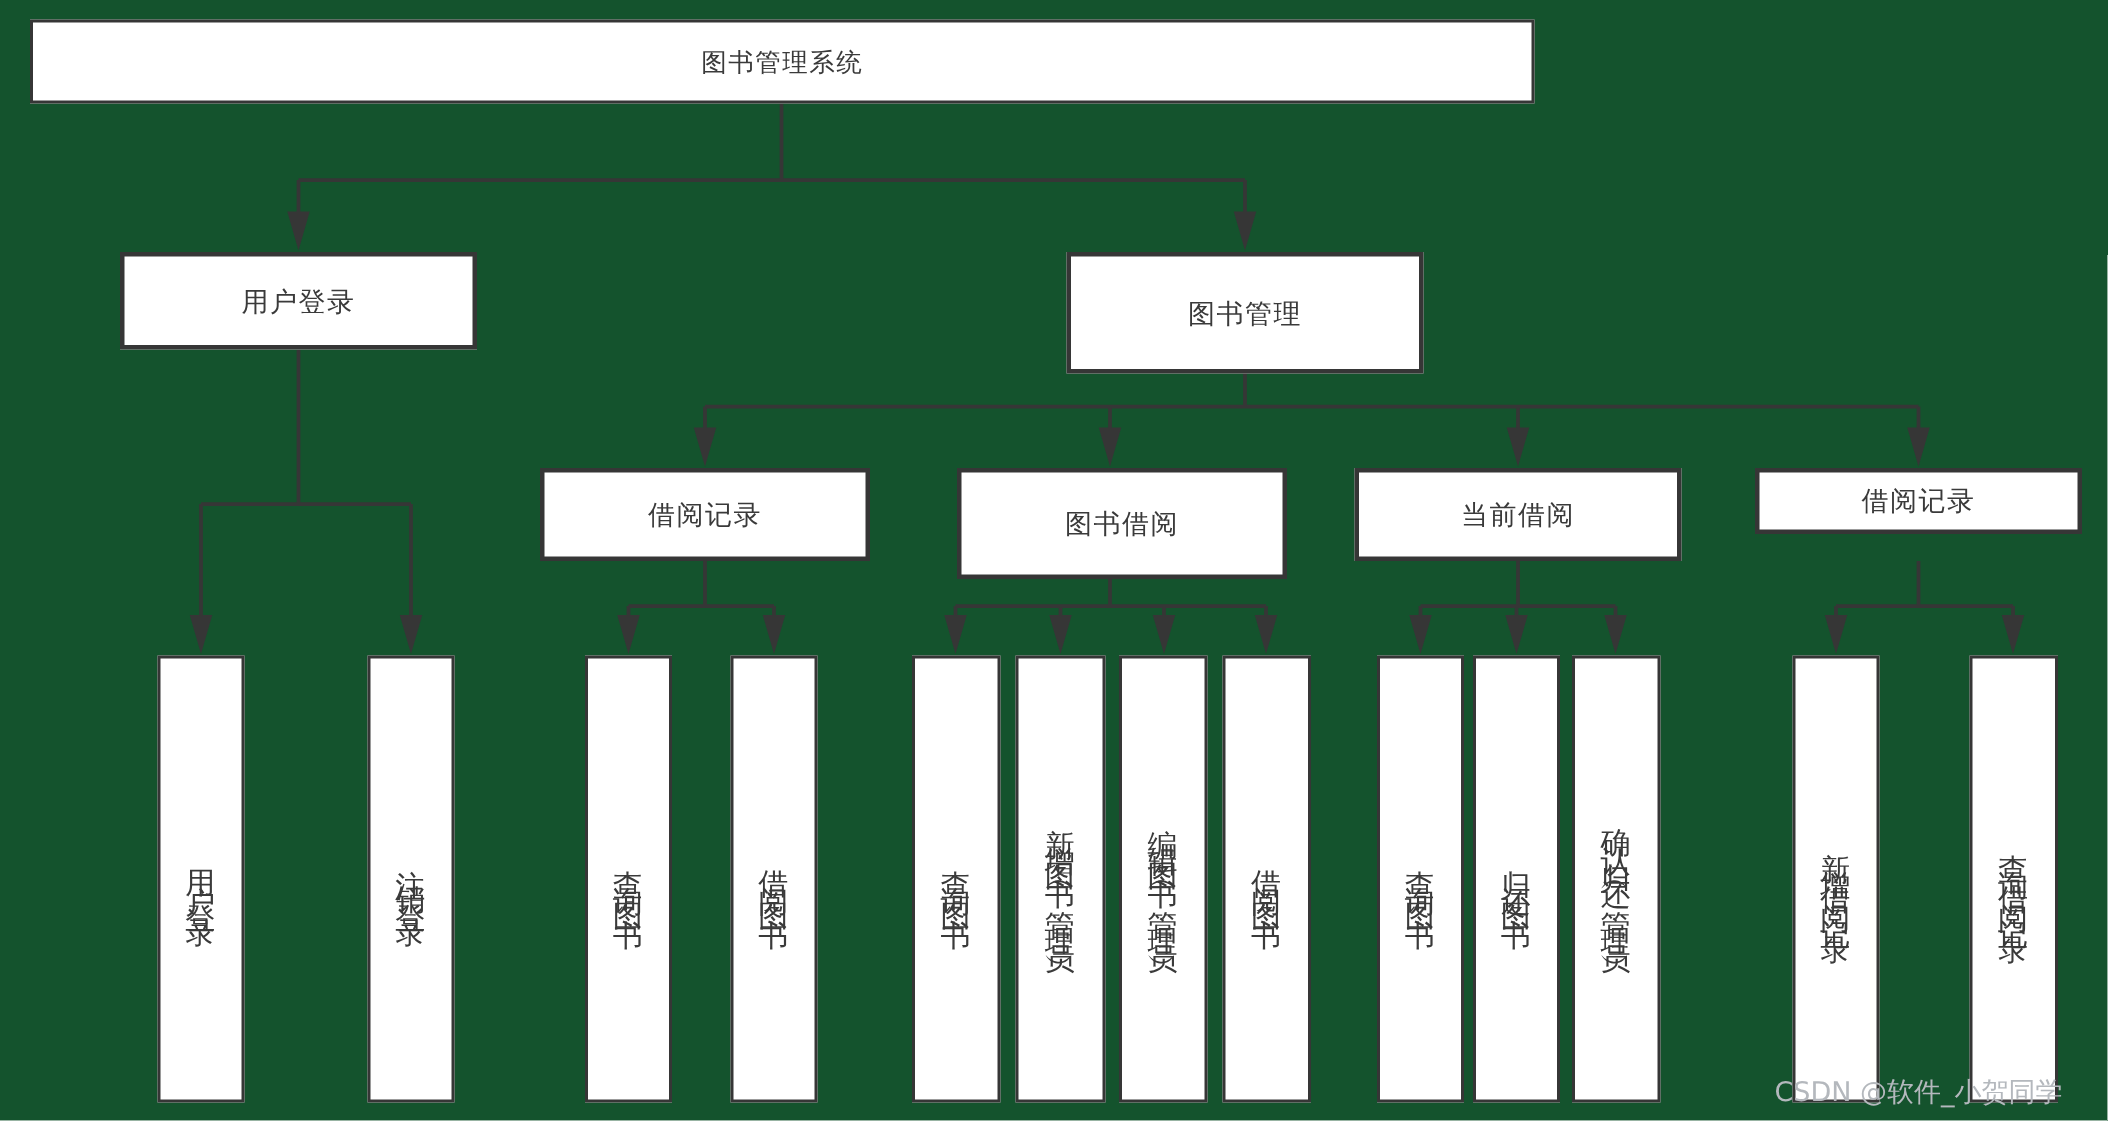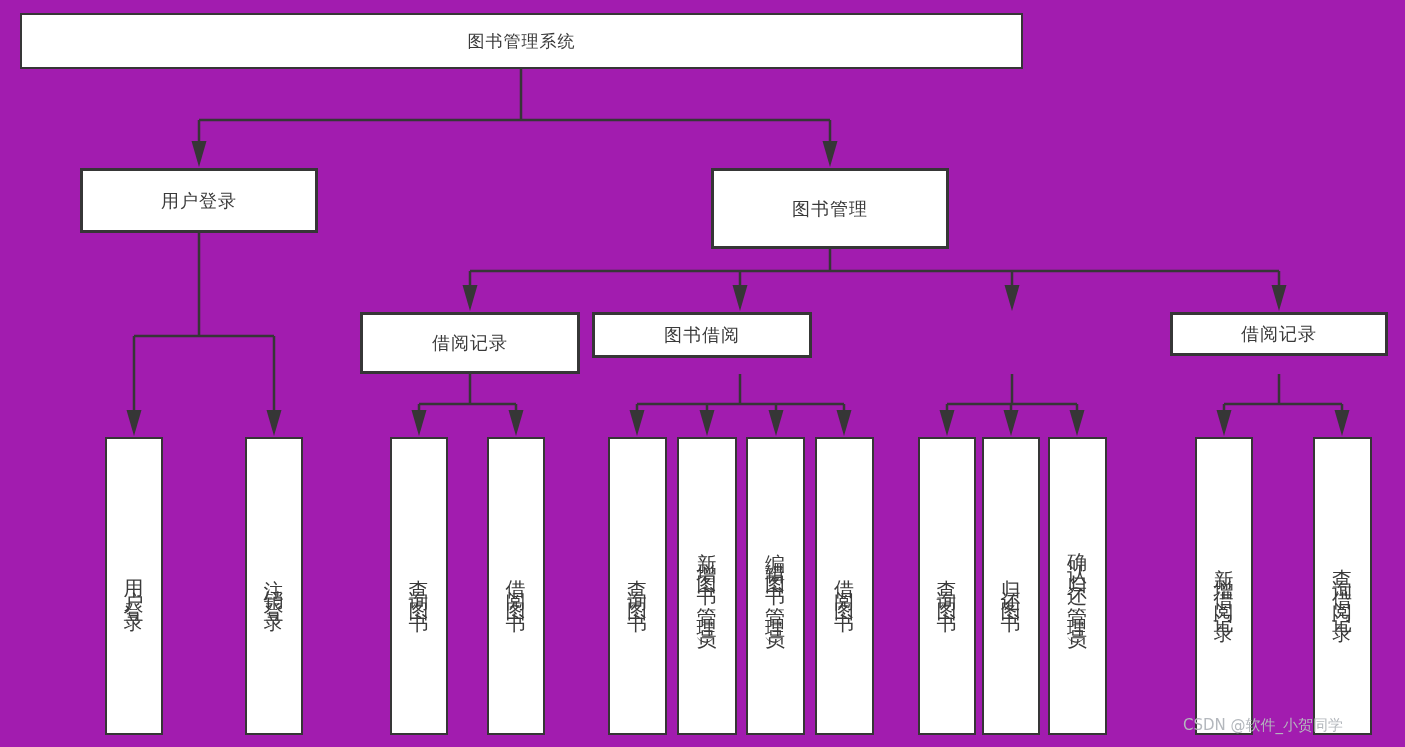--- a/index.html
+++ b/index.html
@@ -1,20 +1,20 @@
 <!DOCTYPE html>
 <html><head>
 <meta charset="utf-8">
 <style>
   html, body { margin: 0; padding: 0; background: #ffffff; }
   .canvas {
     position: relative;
     width: 1405px;
     height: 747px;
-    background: #a21caf;
+    background: #14532d;
     font-family: "DejaVu Sans", sans-serif;
     overflow: hidden;
   }
   .connectors {
     position: absolute;
     left: 0; top: 0;
     width: 1405px; height: 747px;
   }
   .node {
     position: absolute;
@@ -39,21 +39,21 @@
     text-orientation: mixed;
     font-size: 20px;
     letter-spacing: 11px;
     line-height: 1.1;
     white-space: nowrap;
   }
   .watermark {
     position: absolute;
     left: 1183px;
     top: 716px;
-    font-size: 15px;
+    font-size: 18px;
     color: #b4b8bd;
     white-space: nowrap;
     z-index: 5;
   }
 </style>
 </head>
 <body>
 
 <div class="canvas">
 
@@ -97,22 +97,25 @@
   <div class="node" style="left:80px;top:168px;width:238px;height:65px">
     <span class="hlbl">用户登录</span>
   </div>
   <div class="node" style="left:711px;top:168px;width:238px;height:81px">
     <span class="hlbl">图书管理</span>
   </div>
 
   <div class="node" style="left:360px;top:312px;width:220px;height:62px">
     <span class="hlbl">借阅记录</span>
   </div>
-  <div class="node" style="left:592px;top:312px;width:220px;height:46px">
+  <div class="node" style="left:638px;top:312px;width:220px;height:74px">
     <span class="hlbl">图书借阅</span>
+  </div>
+  <div class="node" style="left:903px;top:312px;width:218px;height:62px">
+    <span class="hlbl">当前借阅</span>
   </div>
   <div class="node" style="left:1170px;top:312px;width:218px;height:44px">
     <span class="hlbl">借阅记录</span>
   </div>
 
   <div class="node leaf" style="left:105px;top:437px;width:58px;height:298px">
     <span class="vlbl">用户登录</span>
   </div>
   <div class="node leaf" style="left:245px;top:437px;width:58px;height:298px">
     <span class="vlbl">注销登录</span>

